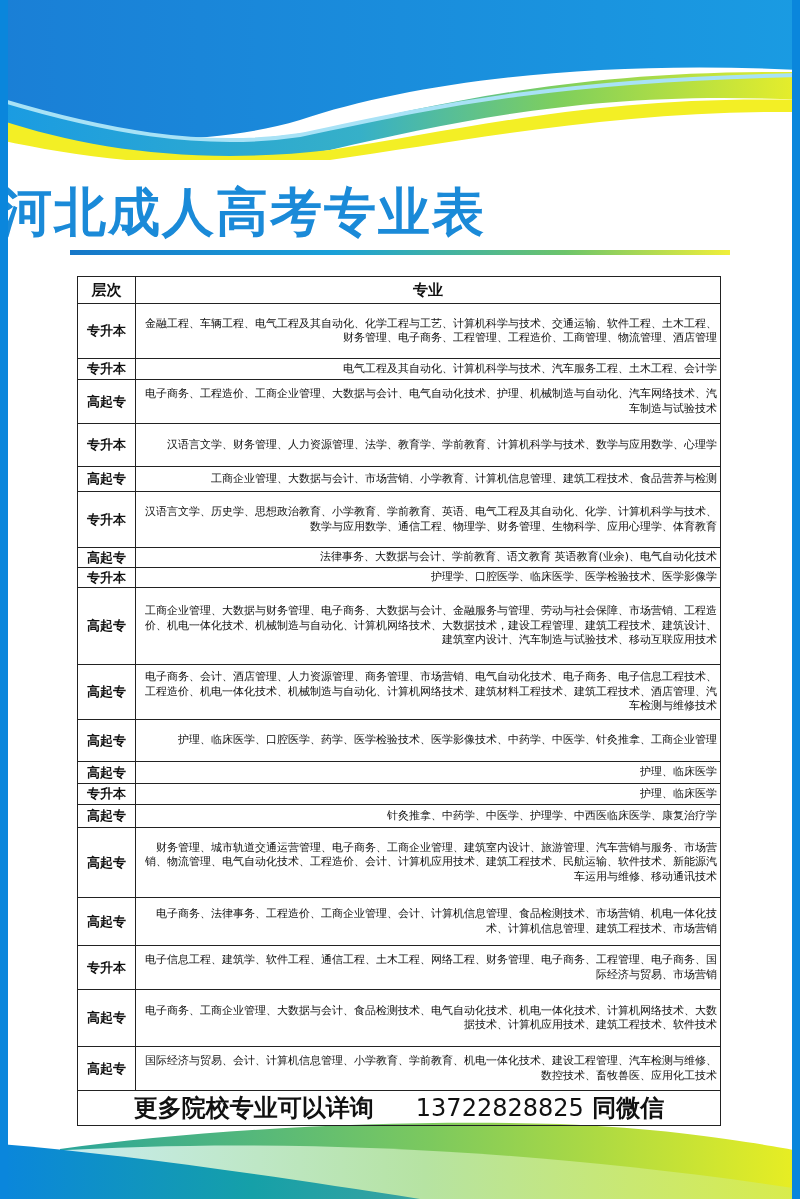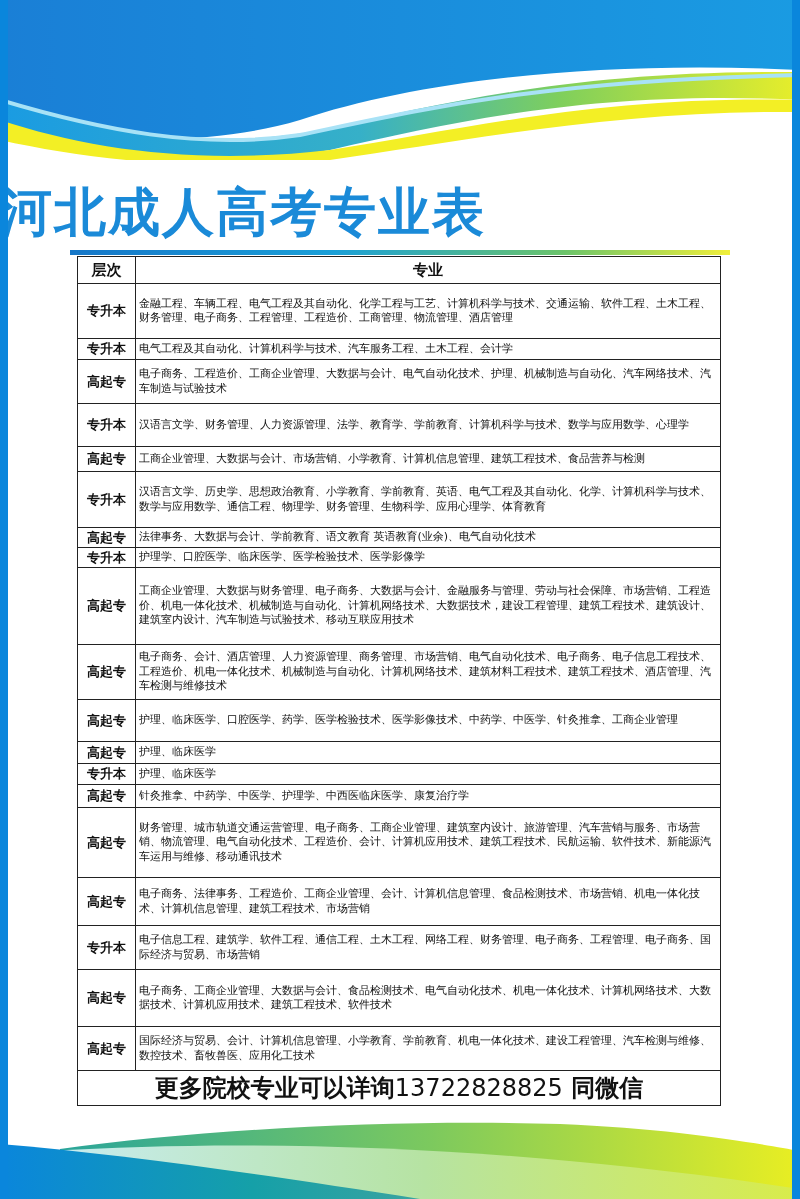--- a/index.html
+++ b/index.html
@@ -3,28 +3,28 @@
 <meta charset="utf-8">
 <style>
   html, body { margin:0; padding:0; }
   body { width:800px; height:1199px; position:relative; overflow:hidden; background:#ffffff; font-family:"DejaVu Sans", sans-serif; }
   .frame-left, .frame-right { position:absolute; top:0; bottom:0; width:8px; background:#0a86dc; z-index:5; }
   .frame-left { left:0; } .frame-right { right:0; }
   .top-wave { position:absolute; left:0; top:0; width:800px; height:160px; z-index:1; }
   .bottom-wave { position:absolute; left:0; bottom:0; width:800px; height:80px; z-index:1; }
   .title { position:absolute; top:178px; left:0; width:800px; text-align:left; font-size:52px; font-weight:bold; color:#1a8ad8; letter-spacing:2px; z-index:2; font-family:"DejaVu Sans", sans-serif; }
   .title-bar { position:absolute; top:250px; left:70px; width:660px; height:5px; background:linear-gradient(90deg,#1677c8 0%,#1aa0d8 40%,#6cc46a 75%,#f1ef3a 100%); z-index:2; }
-  table.majors { position:absolute; top:256px; left:77px; width:644px; border-collapse:collapse; z-index:2; table-layout:fixed; }
+  table.majors { position:absolute; top:276px; left:77px; width:644px; border-collapse:collapse; z-index:2; table-layout:fixed; }
   table.majors td, table.majors th { border:1.5px solid #222; padding:0 3px; color:#111; }
   table.majors th { height:26px; font-size:15px; font-weight:bold; text-align:center; }
   td.level { width:52px; text-align:center; font-size:13px; font-weight:bold; }
-  td.major { font-size:11px; line-height:14.5px; text-align:left; vertical-align:middle; }
+  td.major { font-size:11px; line-height:14.5px; text-align:right; vertical-align:middle; }
   col.c1 { width:58px; }
   td.footer { height:34px; font-size:24px; font-weight:bold; text-align:center; padding:0; }
-  .footer .phone { font-weight:normal; }
+  .footer .phone { font-weight:normal;padding-left:42px; }
 </style>
 </head>
 <body>
 
 <div class="frame-left"></div>
 <div class="frame-right"></div>
 
 <svg class="top-wave" viewBox="0 0 800 160" preserveAspectRatio="none">
   <defs>
     <linearGradient id="tg1" x1="0" y1="0" x2="1" y2="0">

